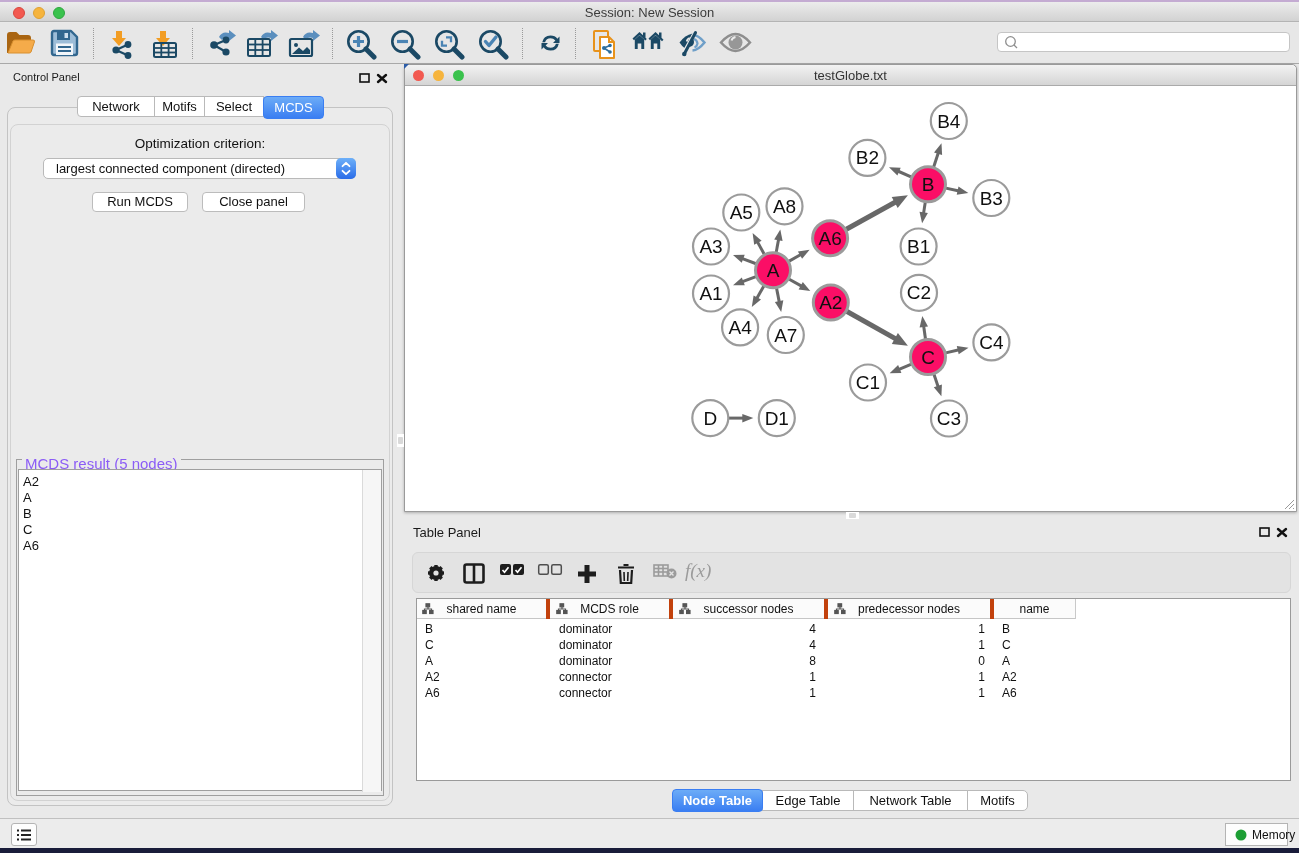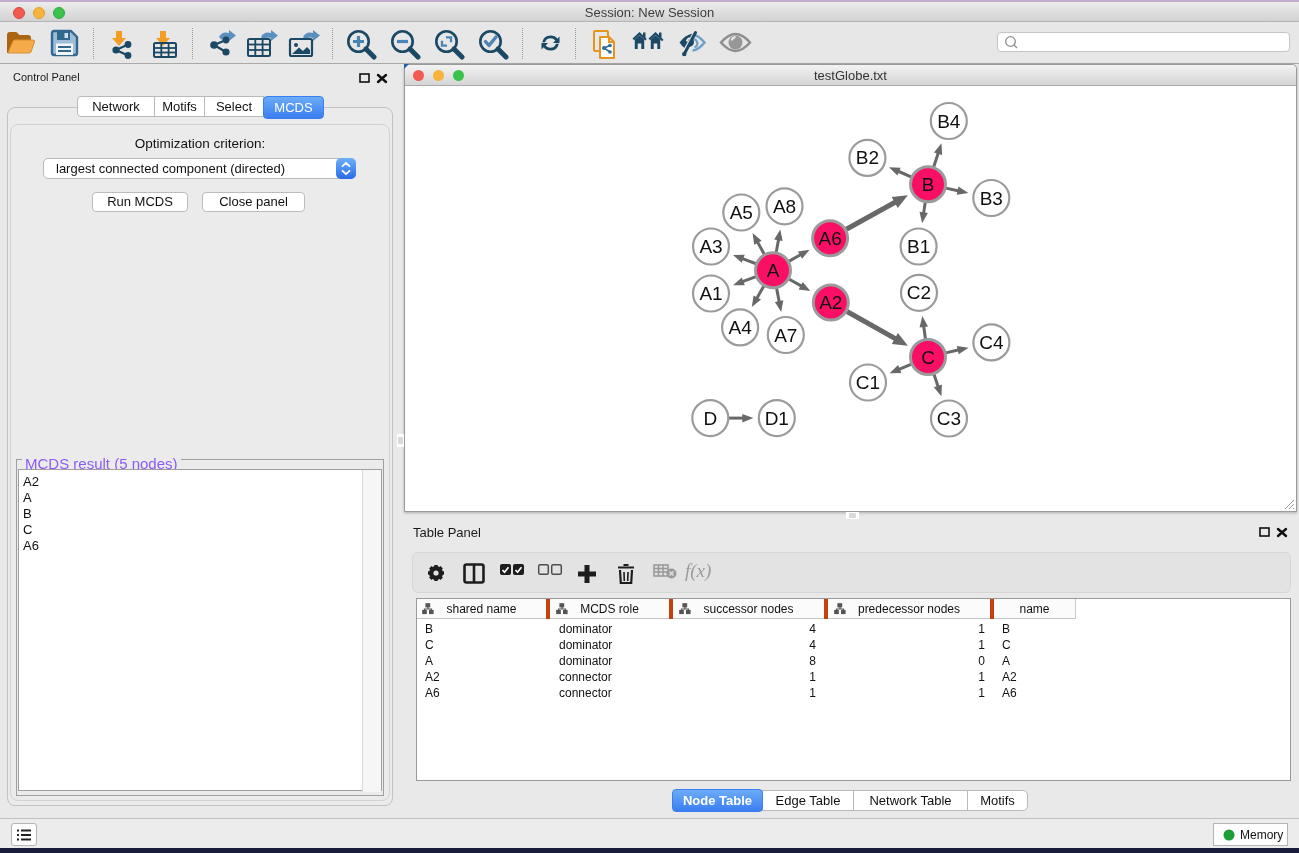--- a/index.html
+++ b/index.html
@@ -54,21 +54,21 @@
 #tp-toolbar { left:412px; top:552px; width:879px; height:41px; background:#e3e3e3; border:1px solid #d6d6d6; border-radius:6px; }
 #tbl { left:416px; top:598px; width:875px; height:183px; background:#fff; border:1px solid #9a9a9a; }
 #tbl-head { position:absolute; left:0; top:0; width:659px; height:20px; background:#fbfbfb; border-bottom:1px solid #c6c6c6; font-size:12px; color:#111; }
 .hcell { position:absolute; top:0; height:20px; line-height:20px; text-align:center; border-right:4px solid #c2410c; }
 .trow { position:absolute; font-size:12px; color:#111; height:16px; line-height:16px; }
 .tcell { position:absolute; }
 
 
 #statusbar { left:0; top:818px; width:1299px; height:30px; background:#ececec; border-top:1px solid #c0c0c0; }
 #menu-btn { position:absolute; left:11px; top:4px; width:26px; height:23px; background:#fdfdfd; border:1px solid #b4b4b4; border-radius:3px; }
-#mem-btn { position:absolute; right:11px; top:4px; width:75px; height:23px; background:#fdfdfd; border:1px solid #b4b4b4; font-size:12px; color:#111; }
+#mem-btn { position:absolute; right:11px; top:4px; width:63px; height:23px; background:#fdfdfd; border:1px solid #b4b4b4; font-size:12px; color:#111; }
 #bottomstrip { left:0; top:848px; width:1299px; height:5px; background:#191c3a; }
 </style>
 </head>
 <body>
 
 <div class="abs" id="titlebar">
   <div class="tl" style="left:13px; background:#f25950; border:0.5px solid #d8473e;"></div>
   <div class="tl" style="left:33px; background:#f6b43d; border:0.5px solid #dfa133;"></div>
   <div class="tl" style="left:53px; background:#3ac24d; border:0.5px solid #2fa73f;"></div>
   <div id="titletext">Session: New Session</div>

